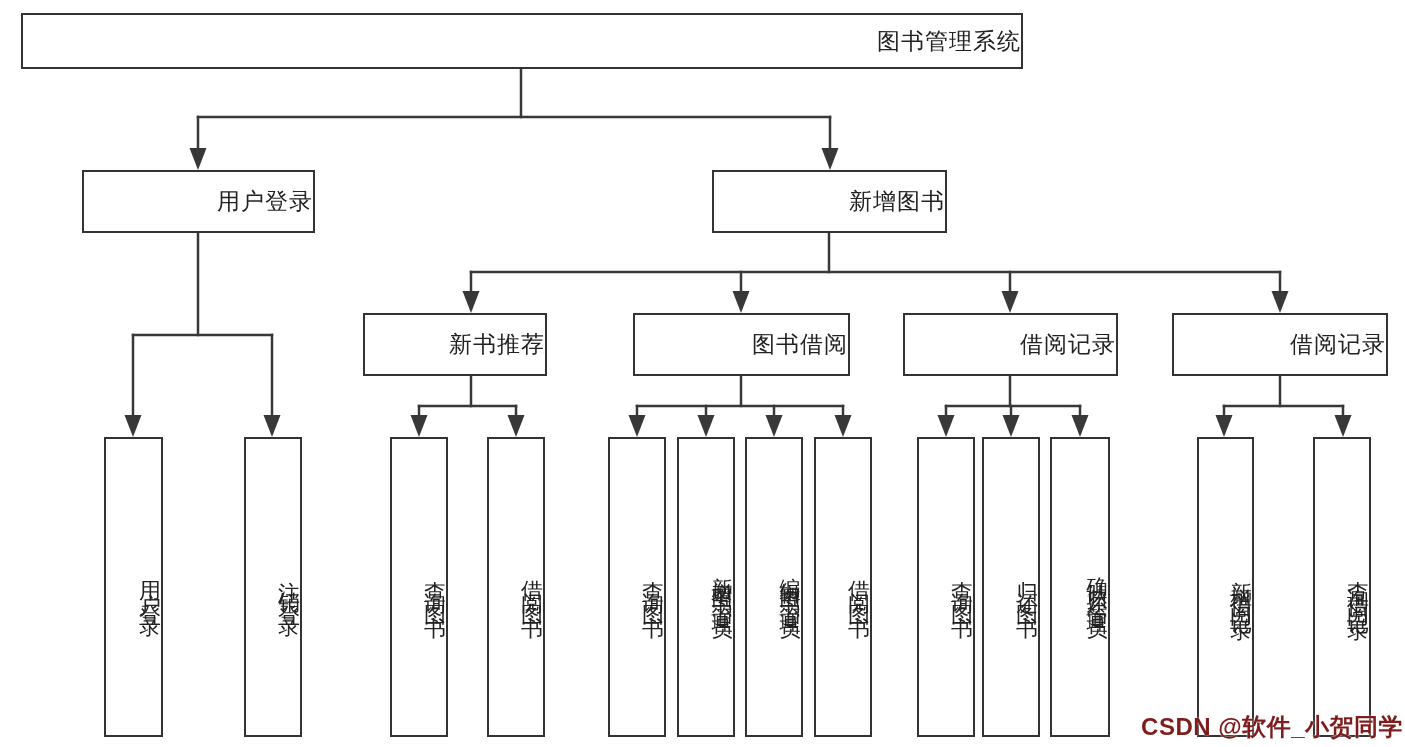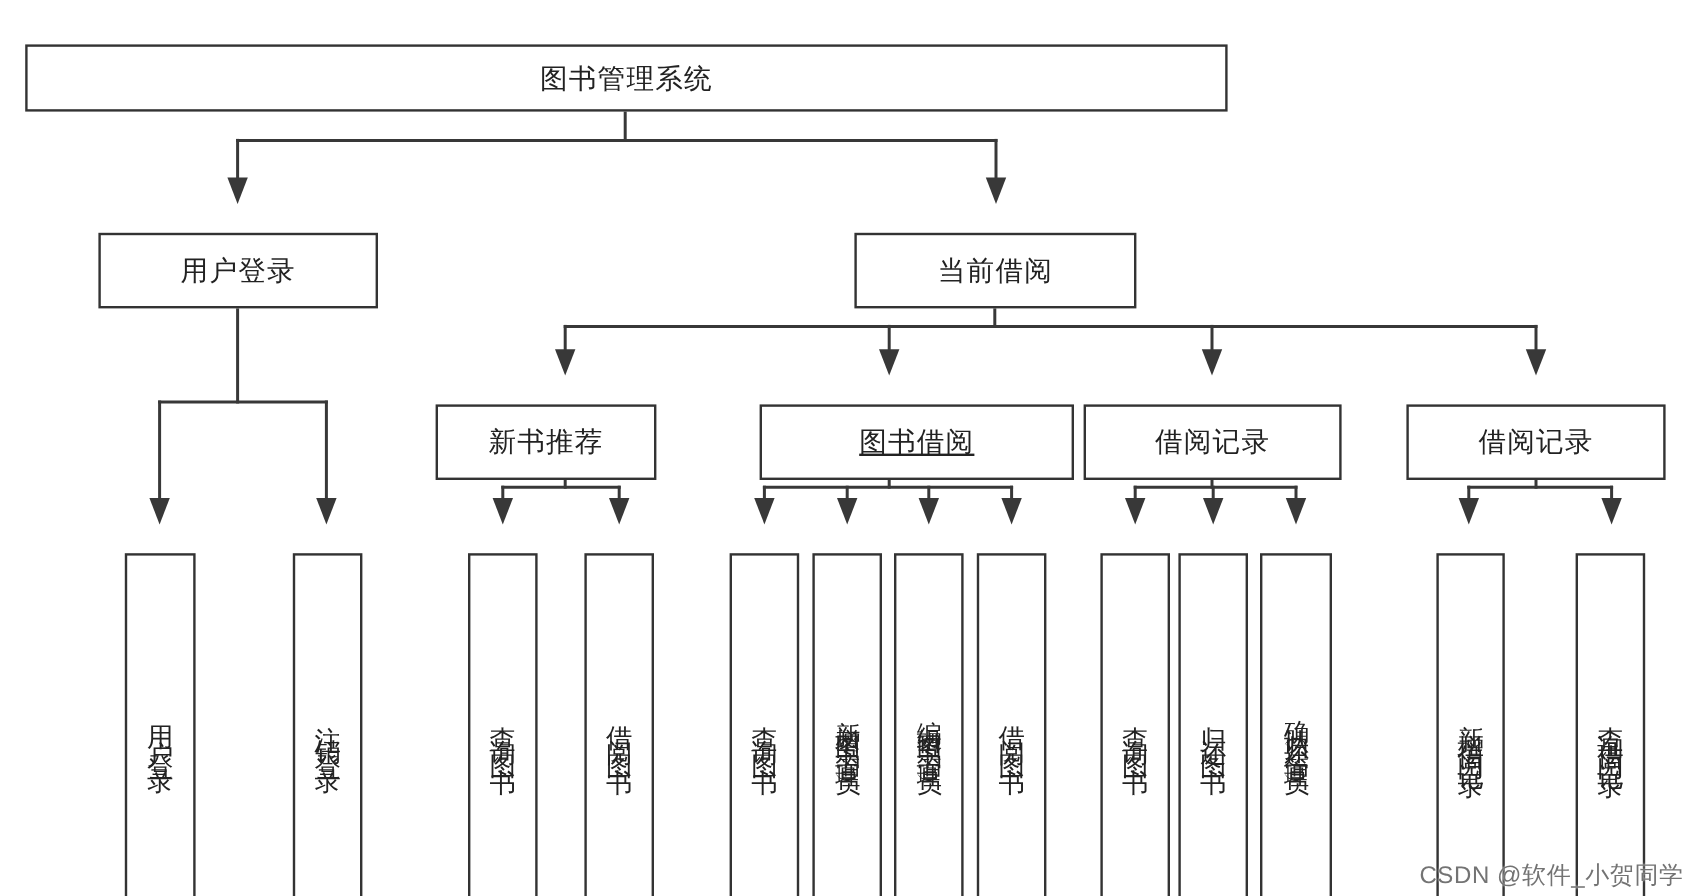--- a/index.html
+++ b/index.html
@@ -17,49 +17,49 @@
     width: 1405px; height: 747px;
     z-index: 1;
   }
   .node {
     position: absolute;
     box-sizing: border-box;
     border: 2.5px solid #333333;
     background: #ffffff;
     display: flex;
     align-items: center;
-    justify-content: center;
+    justify-content: flex-end;
     color: #222222;
     z-index: 2;
-    margin-top: 24px;
   }
   .node.h > span {
     font-size: 23px;
     letter-spacing: 1px;
     white-space: nowrap;
   }
   .node.v > span {
     writing-mode: vertical-rl;
     text-orientation: mixed;
     font-size: 22px;
     letter-spacing: 12px;
     line-height: 1;
   }
   .node.v.semi > span { letter-spacing: 8px; }
   .node.v.tight > span { letter-spacing: 6px; font-size: 21px; }
   .watermark {
     position: absolute;
     right: 2px;
     bottom: 4px;
-    font-size: 20px;
-    color: #737373;
+    font-size: 24px;
+    color: #7f1d1d;
     letter-spacing: 0.5px;
     z-index: 3;
     text-shadow: 0 0 2px #ffffff;
     white-space: nowrap;
+    font-weight: bold;
   }
 </style>
 </head>
 <body>
 
 <div class="canvas">
   <svg class="connector-layer" width="1405" height="747" viewBox="0 0 1405 747" xmlns="http://www.w3.org/2000/svg">
       <g stroke="#383838" stroke-width="2.5" fill="#383838" stroke-linecap="square">
         <line x1="521" y1="69" x2="521" y2="117"></line>
         <line x1="198" y1="117" x2="830" y2="117"></line>
@@ -116,26 +116,26 @@
       </g>
     </svg>
   <div class="watermark">CSDN @软件_小贺同学</div>
 <div class="node h" style="left: 21px; top: 13px; width: 1002px; height: 56px; border-color: rgb(51, 51, 51);">
       <span>图书管理系统</span>
     </div>
     <div class="node h" style="left: 82px; top: 170px; width: 233px; height: 63px; border-color: rgb(51, 51, 51);">
       <span>用户登录</span>
     </div>
     <div class="node h" style="left: 712px; top: 170px; width: 235px; height: 63px; border-color: rgb(51, 51, 51);">
-      <span>当前借阅</span>
+      <span>新增图书</span>
     </div>
     <div class="node h" style="left: 363px; top: 313px; width: 184px; height: 63px; border-color: rgb(51, 51, 51);">
       <span>新书推荐</span>
     </div>
-    <div class="node h" style="left: 633px; top: 313px; width: 262px; height: 63px; border-color: rgb(51, 51, 51); text-decoration: underline;">
+    <div class="node h" style="left: 633px; top: 313px; width: 217px; height: 63px; border-color: rgb(51, 51, 51);">
       <span>图书借阅</span>
     </div>
     <div class="node h" style="left: 903px; top: 313px; width: 215px; height: 63px; border-color: rgb(51, 51, 51);">
       <span>借阅记录</span>
     </div>
     <div class="node h" style="left: 1172px; top: 313px; width: 216px; height: 63px; border-color: rgb(51, 51, 51);">
       <span>借阅记录</span>
     </div>
     <div class="node v" style="left: 104px; top: 437px; width: 59px; height: 300px; border-color: rgb(51, 51, 51);">
       <span>用户登录</span>

